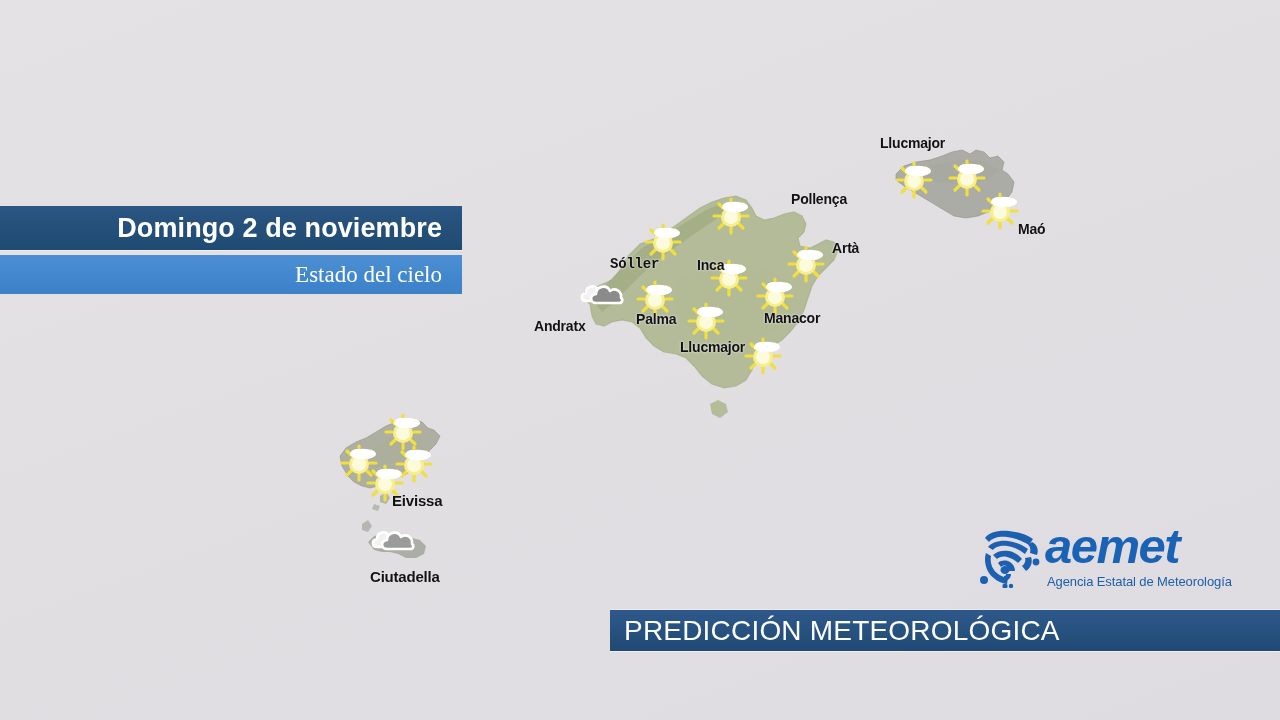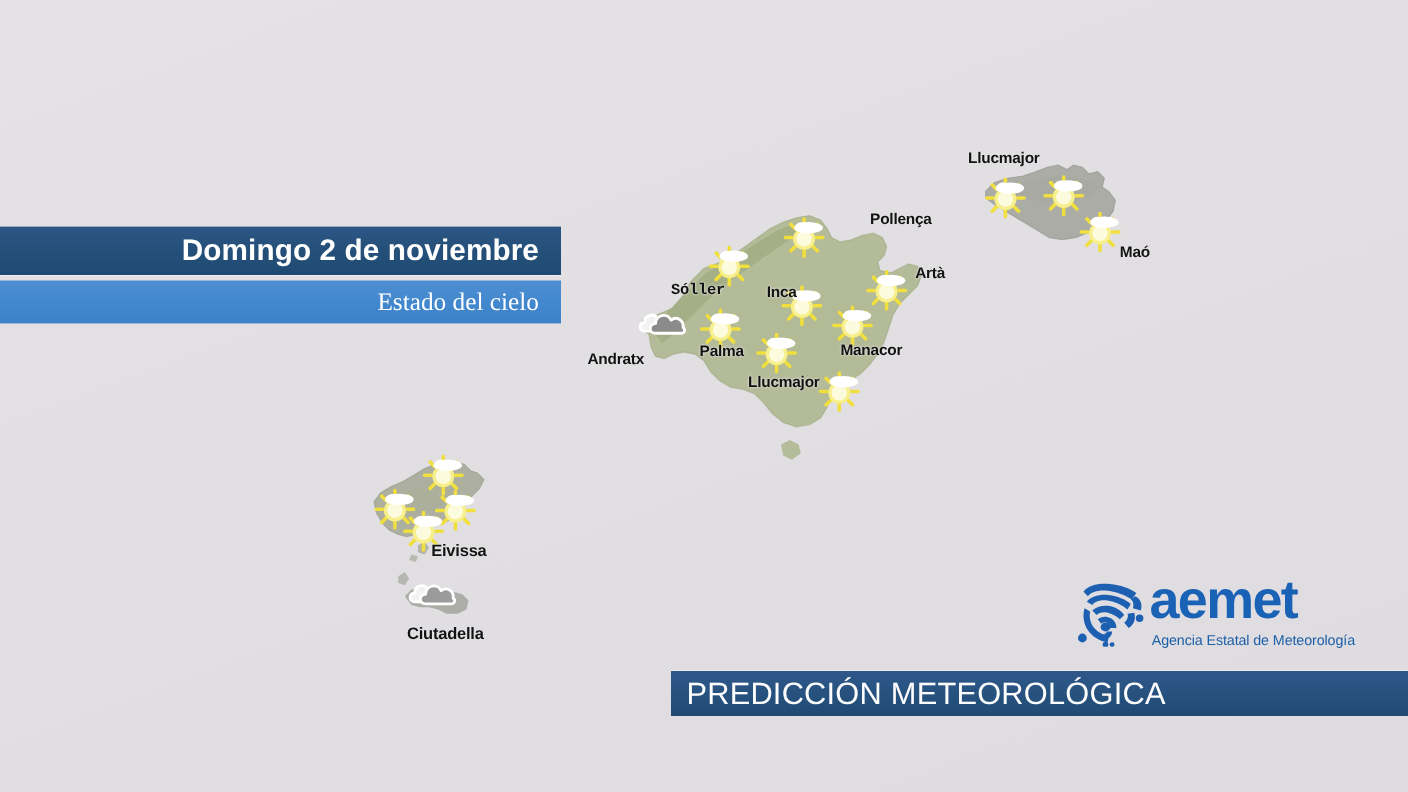--- a/index.html
+++ b/index.html
@@ -15,21 +15,21 @@
     background: linear-gradient(160deg, #e4e2e5 0%, #e1dfe2 45%, #dedce0 100%);
     font-family: "Liberation Sans", sans-serif;
     -webkit-font-smoothing: antialiased;
   }
 
   
   #title-block {
     position: absolute;
     left: 0;
     top: 206px;
-    width: 510px;
+    width: 462px;
   }
   .bar-date {
     position: relative;
     height: 44px;
     background: linear-gradient(180deg, #2c5684 0%, #244f78 55%, #1f4a72 100%);
     box-shadow: 0 1px 0 rgba(255,255,255,0.45);
   }
   .bar-date .txt {
     position: absolute;
     right: 20px;
@@ -121,20 +121,21 @@
   }
   #aemet-logo .word {
     position: absolute;
     left: 70px;
     top: -2px;
     color: #1a62b5;
     font-size: 49px;
     font-weight: bold;
     letter-spacing: -1.5px;
     line-height: 1;
+    font-style: italic;
   }
   #aemet-logo .sub {
     position: absolute;
     left: 72px;
     top: 50px;
     color: #1d5fa8;
     font-size: 13px;
     font-weight: normal;
     letter-spacing: -0.1px;
     white-space: nowrap;

